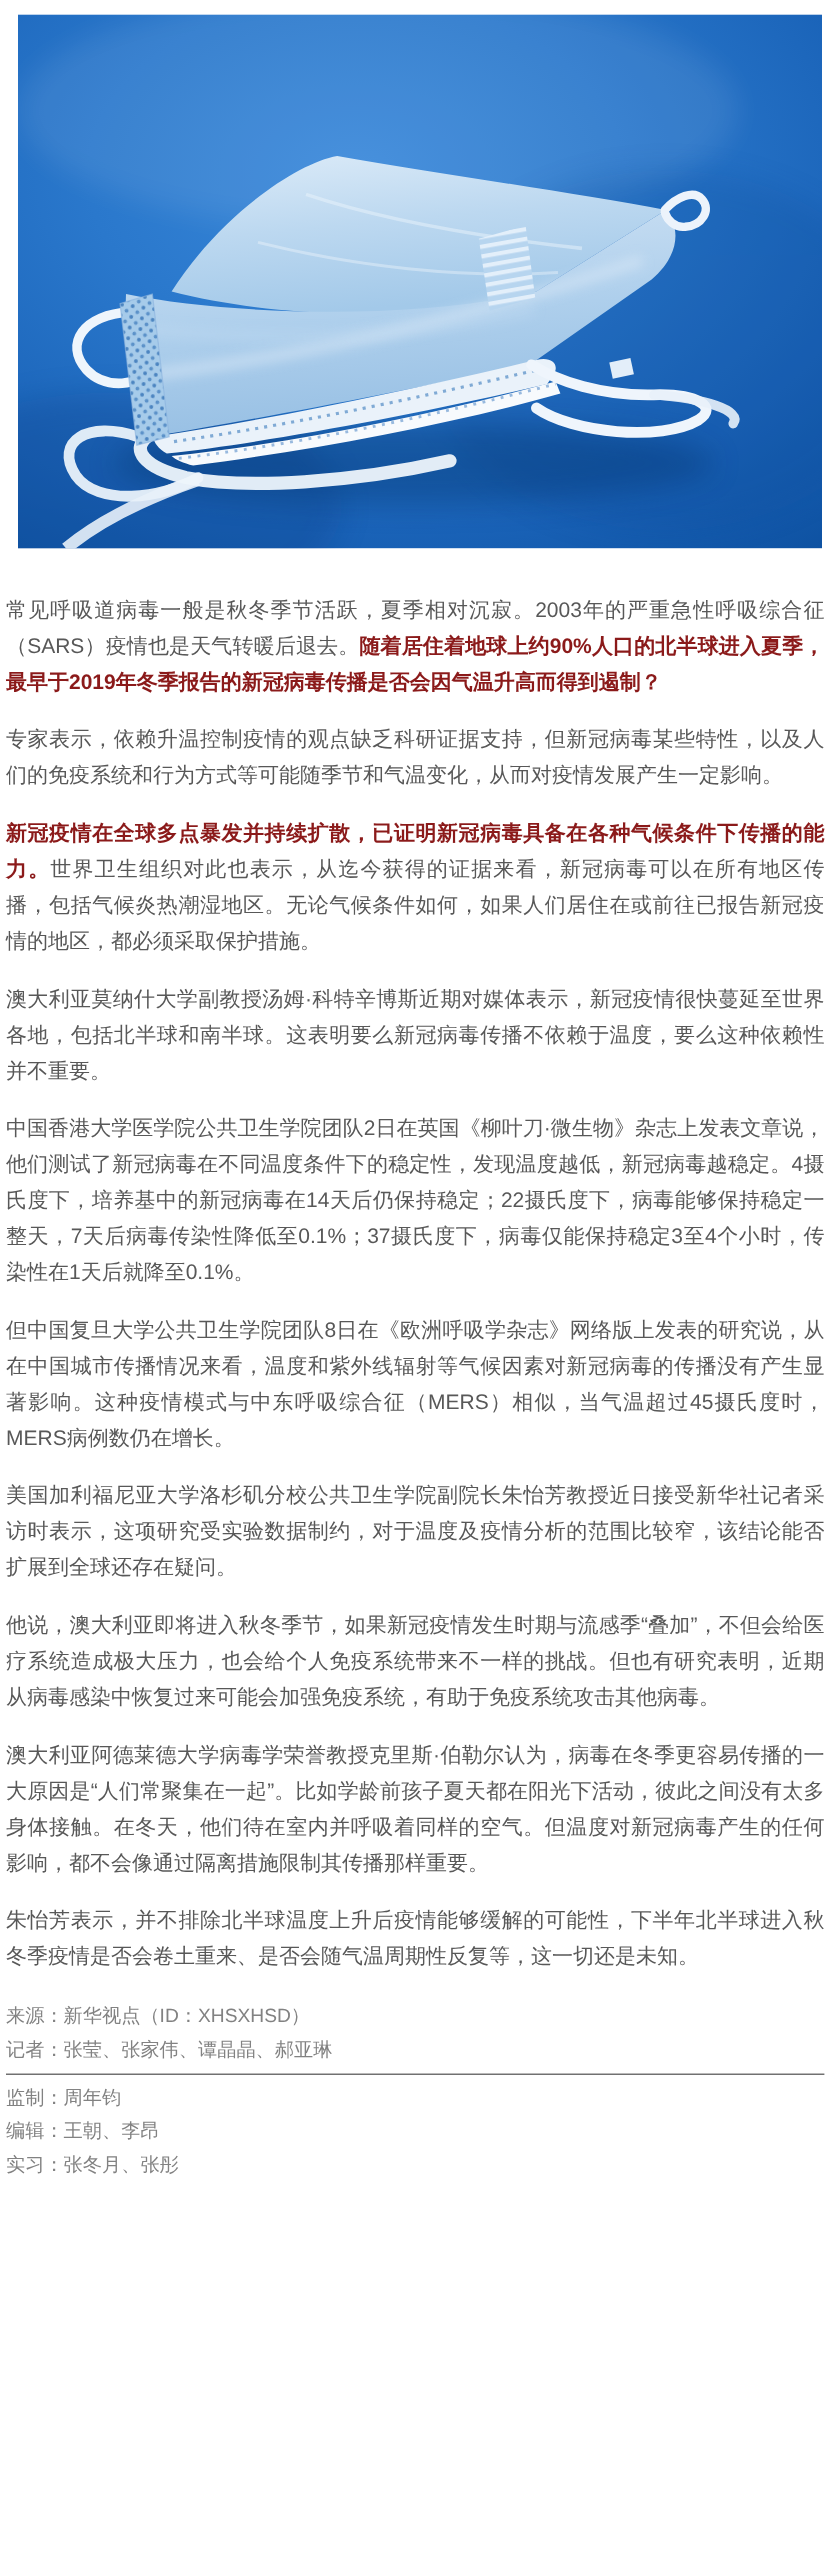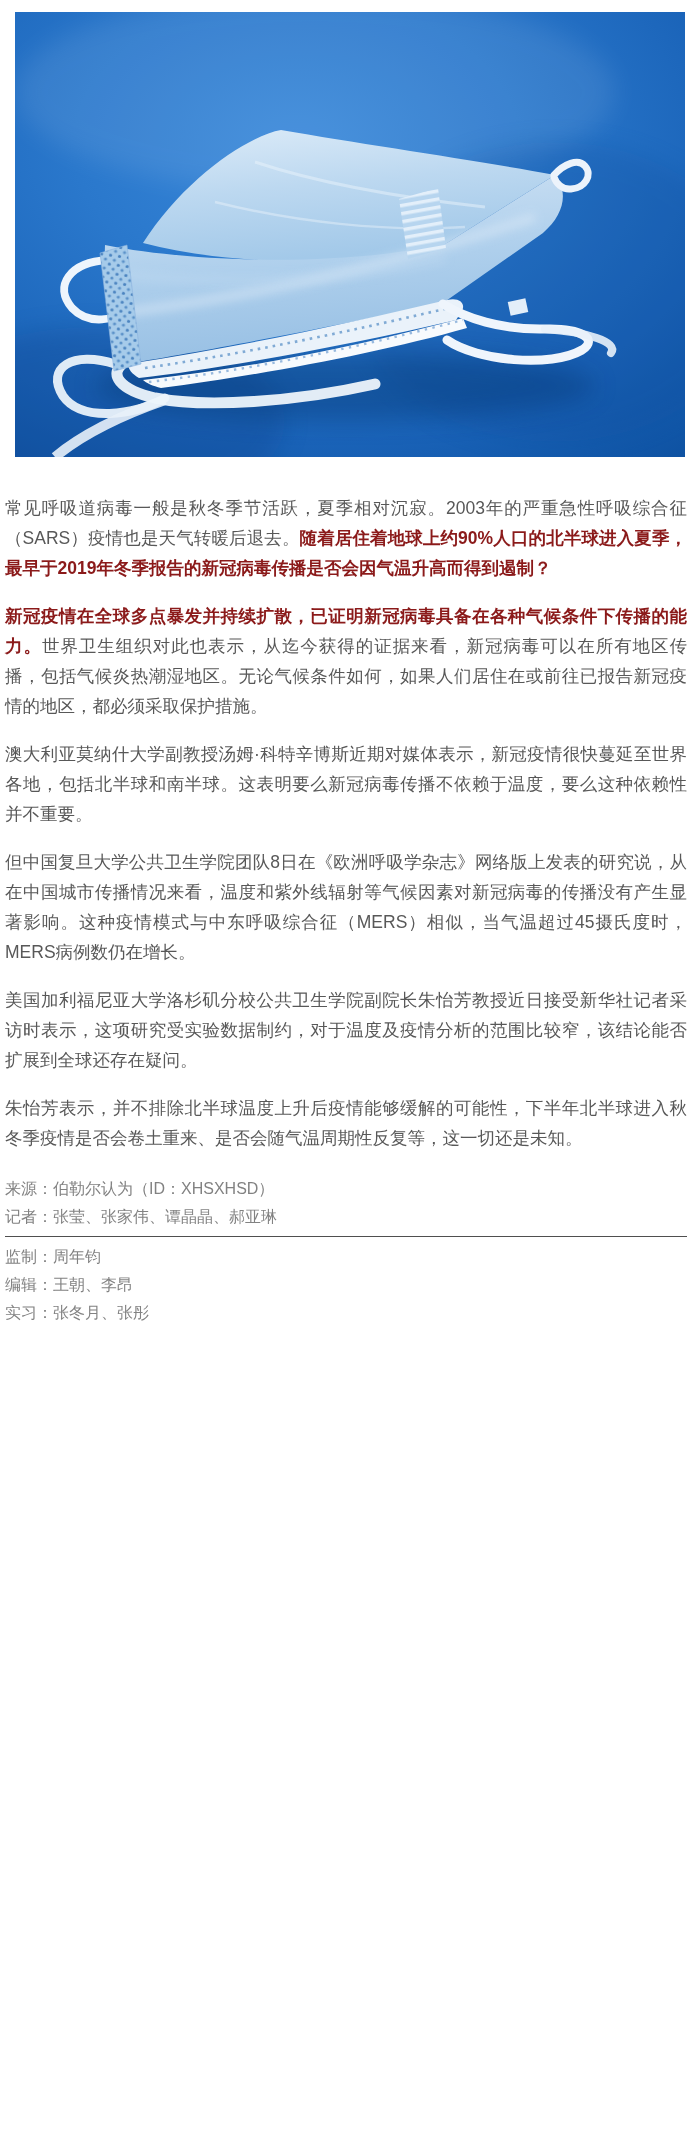--- a/index.html
+++ b/index.html
@@ -95,29 +95,33 @@
         <path d="M 539,163 C 549,152 563,146 570,154 C 578,163 570,176 556,177 C 547,178 541,171 539,165" stroke="#ecf3fb" stroke-width="7" fill="none" stroke-linecap="round"></path>
         <rect x="494" y="288" width="18" height="14" fill="#eef5fc" transform="rotate(-12 503 295)" opacity="0.95"></rect>
         <path d="M 428,292 C 450,306 486,318 530,317 C 566,316 584,327 567,338 C 536,356 462,349 432,328" stroke="#eff5fc" stroke-width="9" fill="none" stroke-linecap="round"></path>
         <path d="M 530,317 C 572,320 604,330 596,341" stroke="#e8f1fa" stroke-width="8" fill="none" stroke-linecap="round" opacity="0.9"></path>
       </g>
     </svg>
   </figure>
 
   <main class="article">
     <p><span>常见呼吸道病毒一般是秋冬季节活跃，夏季相对沉寂。2003年的严重急性呼吸综合征（SARS）疫情也是天气转暖后退去。</span><span class="em">随着居住着地球上约90%人口的北半球进入夏季，最早于2019年冬季报告的新冠病毒传播是否会因气温升高而得到遏制？</span></p>
+    <p><span>专家表示，依赖升温控制疫情的观点缺乏科研证据支持，但新冠病毒某些特性，以及人们的免疫系统和行为方式等可能随季节和气温变化，从而对疫情发展产生一定影响。</span></p>
     <p><span class="em">新冠疫情在全球多点暴发并持续扩散，已证明新冠病毒具备在各种气候条件下传播的能力。</span><span>世界卫生组织对此也表示，从迄今获得的证据来看，新冠病毒可以在所有地区传播，包括气候炎热潮湿地区。无论气候条件如何，如果人们居住在或前往已报告新冠疫情的地区，都必须采取保护措施。</span></p>
     <p><span>澳大利亚莫纳什大学副教授汤姆·科特辛博斯近期对媒体表示，新冠疫情很快蔓延至世界各地，包括北半球和南半球。这表明要么新冠病毒传播不依赖于温度，要么这种依赖性并不重要。</span></p>
+    <p><span>中国香港大学医学院公共卫生学院团队2日在英国《柳叶刀·微生物》杂志上发表文章说，他们测试了新冠病毒在不同温度条件下的稳定性，发现温度越低，新冠病毒越稳定。4摄氏度下，培养基中的新冠病毒在14天后仍保持稳定；22摄氏度下，病毒能够保持稳定一整天，7天后病毒传染性降低至0.1%；37摄氏度下，病毒仅能保持稳定3至4个小时，传染性在1天后就降至0.1%。</span></p>
     <p><span>但中国复旦大学公共卫生学院团队8日在《欧洲呼吸学杂志》网络版上发表的研究说，从在中国城市传播情况来看，温度和紫外线辐射等气候因素对新冠病毒的传播没有产生显著影响。这种疫情模式与中东呼吸综合征（MERS）相似，当气温超过45摄氏度时，MERS病例数仍在增长。</span></p>
     <p><span>美国加利福尼亚大学洛杉矶分校公共卫生学院副院长朱怡芳教授近日接受新华社记者采访时表示，这项研究受实验数据制约，对于温度及疫情分析的范围比较窄，该结论能否扩展到全球还存在疑问。</span></p>
+    <p><span>他说，澳大利亚即将进入秋冬季节，如果新冠疫情发生时期与流感季“叠加”，不但会给医疗系统造成极大压力，也会给个人免疫系统带来不一样的挑战。但也有研究表明，近期从病毒感染中恢复过来可能会加强免疫系统，有助于免疫系统攻击其他病毒。</span></p>
+    <p><span>澳大利亚阿德莱德大学病毒学荣誉教授克里斯·伯勒尔认为，病毒在冬季更容易传播的一大原因是“人们常聚集在一起”。比如学龄前孩子夏天都在阳光下活动，彼此之间没有太多身体接触。在冬天，他们待在室内并呼吸着同样的空气。但温度对新冠病毒产生的任何影响，都不会像通过隔离措施限制其传播那样重要。</span></p>
     <p><span>朱怡芳表示，并不排除北半球温度上升后疫情能够缓解的可能性，下半年北半球进入秋冬季疫情是否会卷土重来、是否会随气温周期性反复等，这一切还是未知。</span></p>
   </main>
 
   <footer class="meta">
-    <p class="meta-line">来源：伯勒尔认为（ID：XHSXHSD）</p>
+    <p class="meta-line">来源：新华视点（ID：XHSXHSD）</p>
     <p class="meta-line">记者：张莹、张家伟、谭晶晶、郝亚琳</p>
     <div class="divider"></div>
     <p class="meta-line">监制：周年钧</p>
     <p class="meta-line">编辑：王朝、李昂</p>
     <p class="meta-line">实习：张冬月、张彤</p>
   </footer>
 
 </div>
 
 </body></html>

